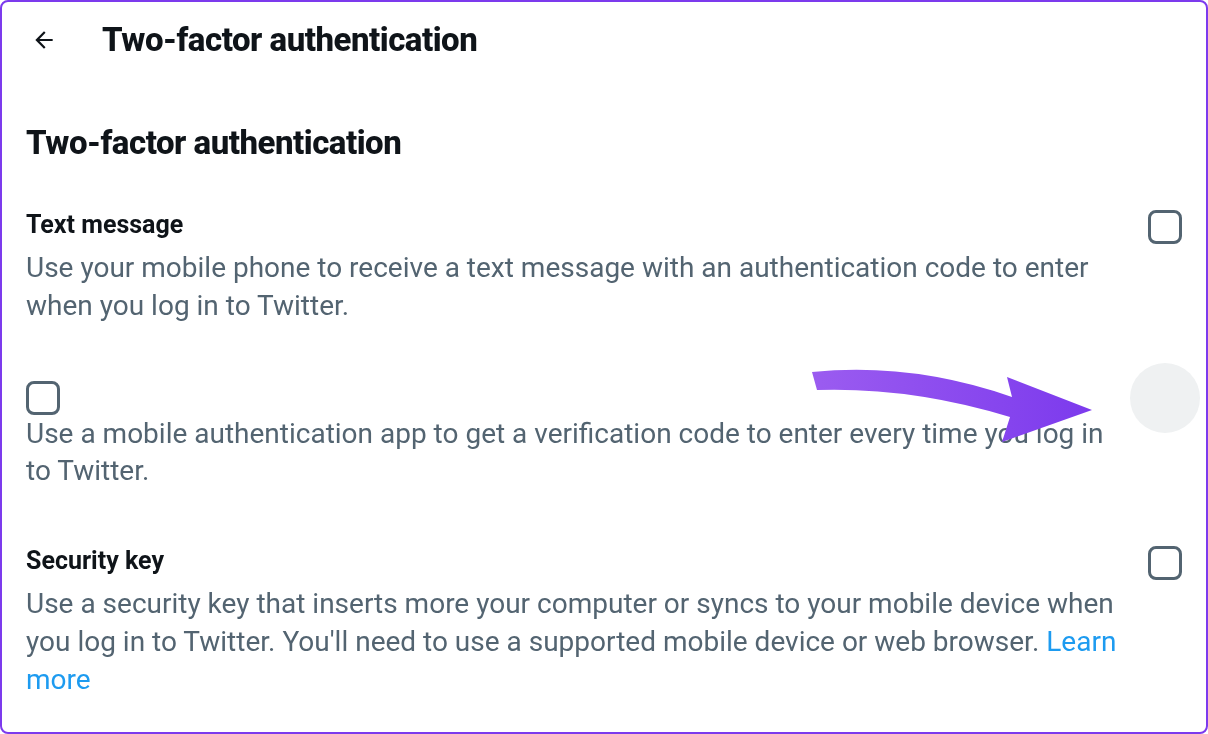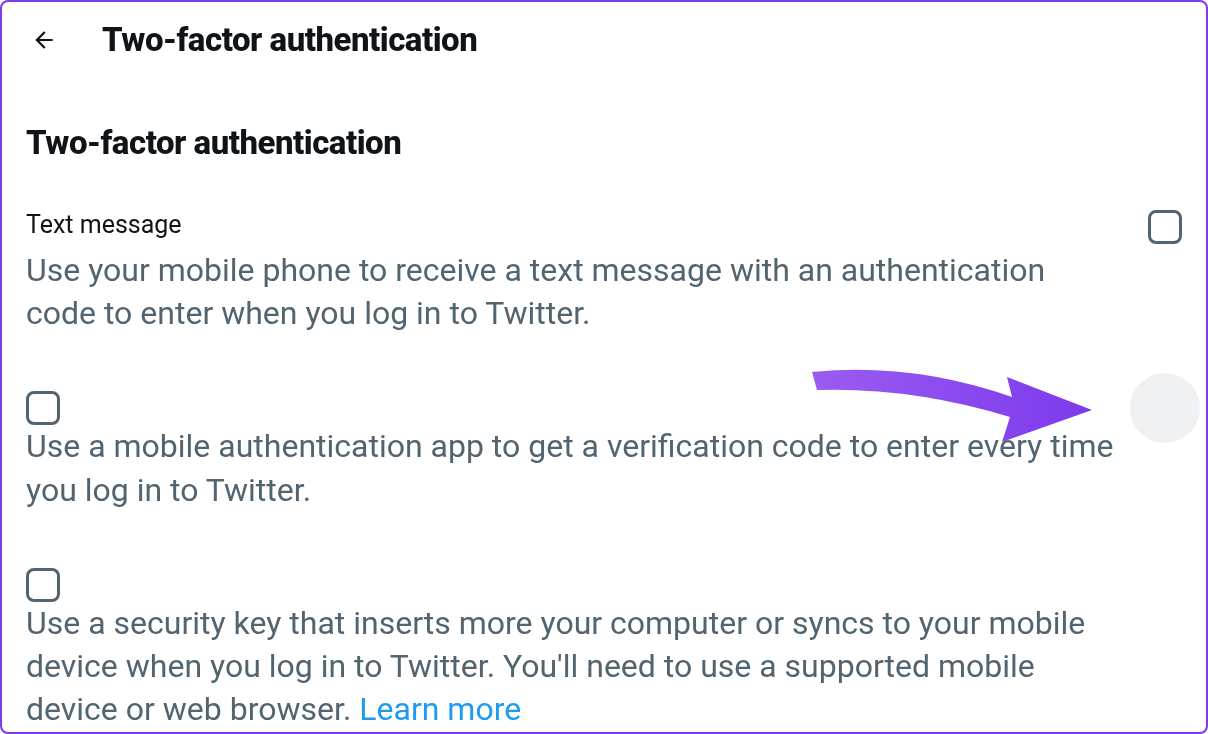--- a/index.html
+++ b/index.html
@@ -53,26 +53,26 @@
       position: relative;
       margin-bottom: 56px;
     }
     .option-header {
       display: flex;
       align-items: flex-start;
       justify-content: space-between;
     }
     .option-title {
       font-size: 25px;
-      font-weight: 400;
+      font-weight: 700;
       color: #0f1419;
       margin-bottom: 10px;
     }
     .option-desc {
-      font-size: 32px;
+      font-size: 28px;
       line-height: 1.35;
       color: #536471;
       padding-right: 60px;
     }
     .checkbox {
       width: 34px;
       height: 34px;
       border: 3px solid #536471;
       border-radius: 8px;
       cursor: pointer;
@@ -130,20 +130,21 @@
   <div class="option">
     <div class="option-header">
       <div class="checkbox-hover-circle"></div>
       <div class="checkbox"></div>
     </div>
     <div class="option-desc">Use a mobile authentication app to get a verification code to enter every time you log in to Twitter.</div>
   </div>
 
   <div class="option">
     <div class="option-header">
+      <div class="option-title">Security key</div>
       <div class="checkbox"></div>
     </div>
     <div class="option-desc">
       <span>Use a security key that inserts more your computer or syncs to your mobile device when you log in to Twitter. You'll need to use a supported mobile device or web browser. </span><a class="learn-more">Learn more</a>
     </div>
   </div>
 </div>
 
 <svg class="arrow-annotation" width="320" height="110" viewBox="0 0 320 110">
   <defs>

